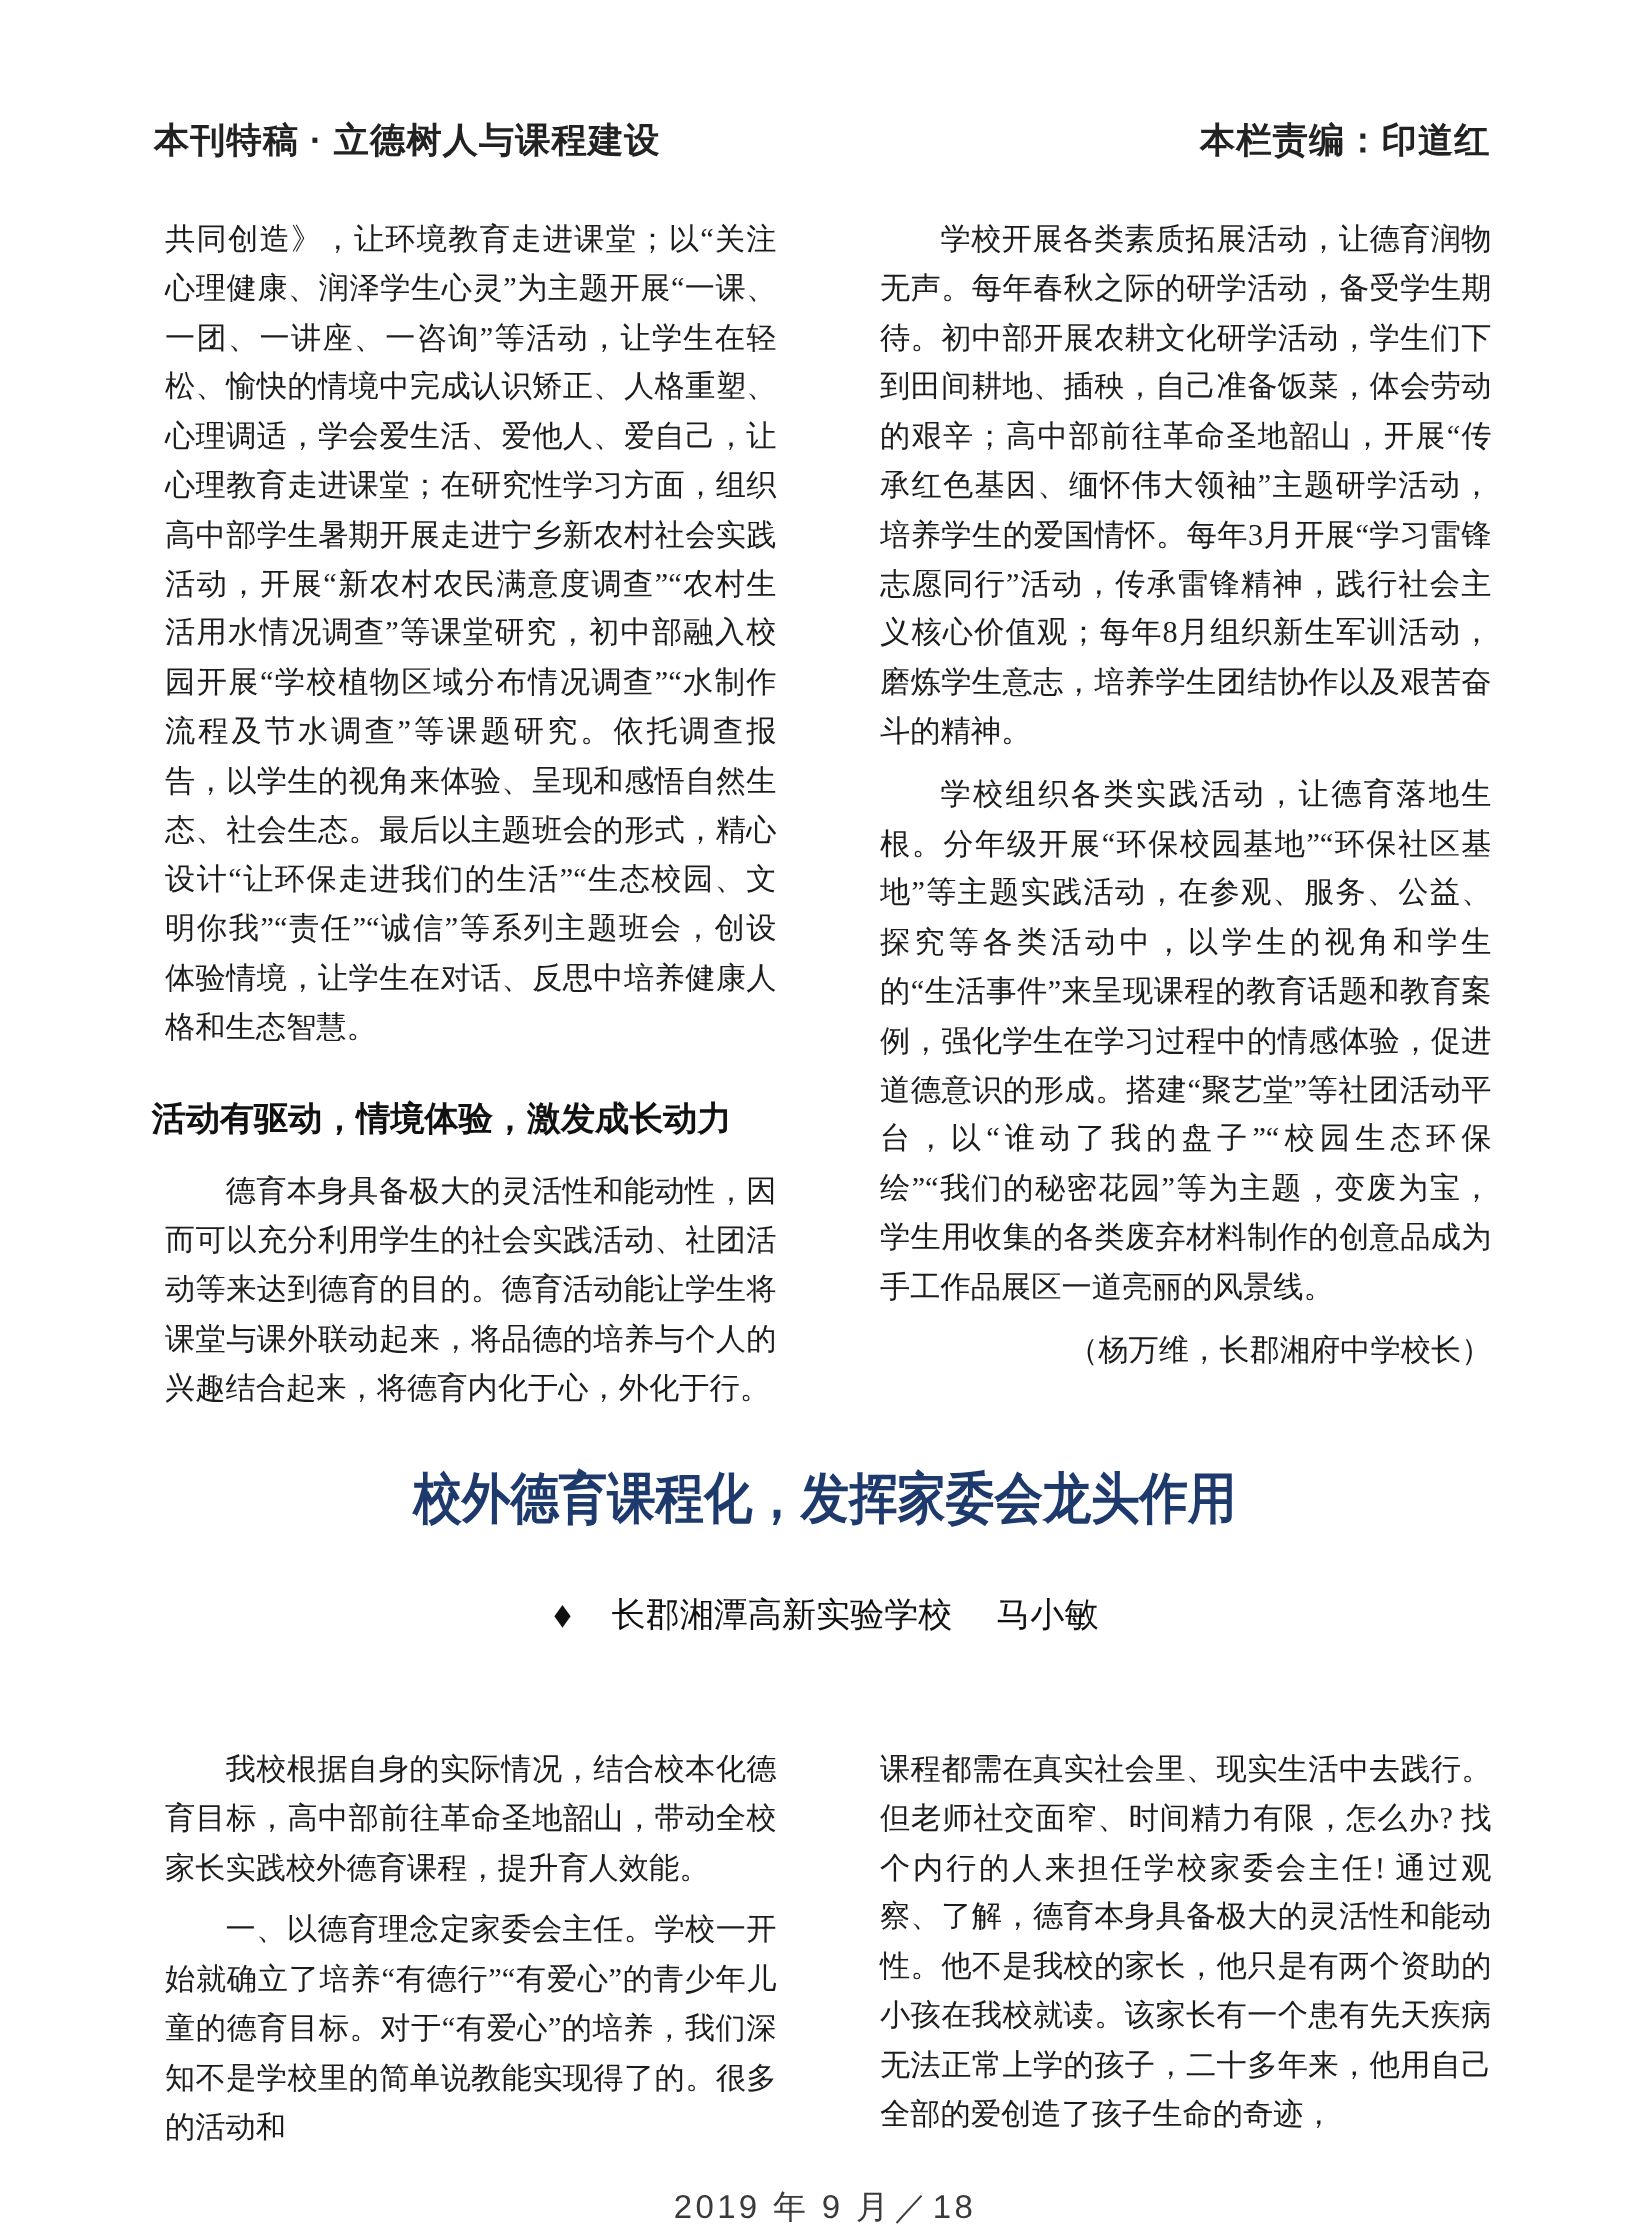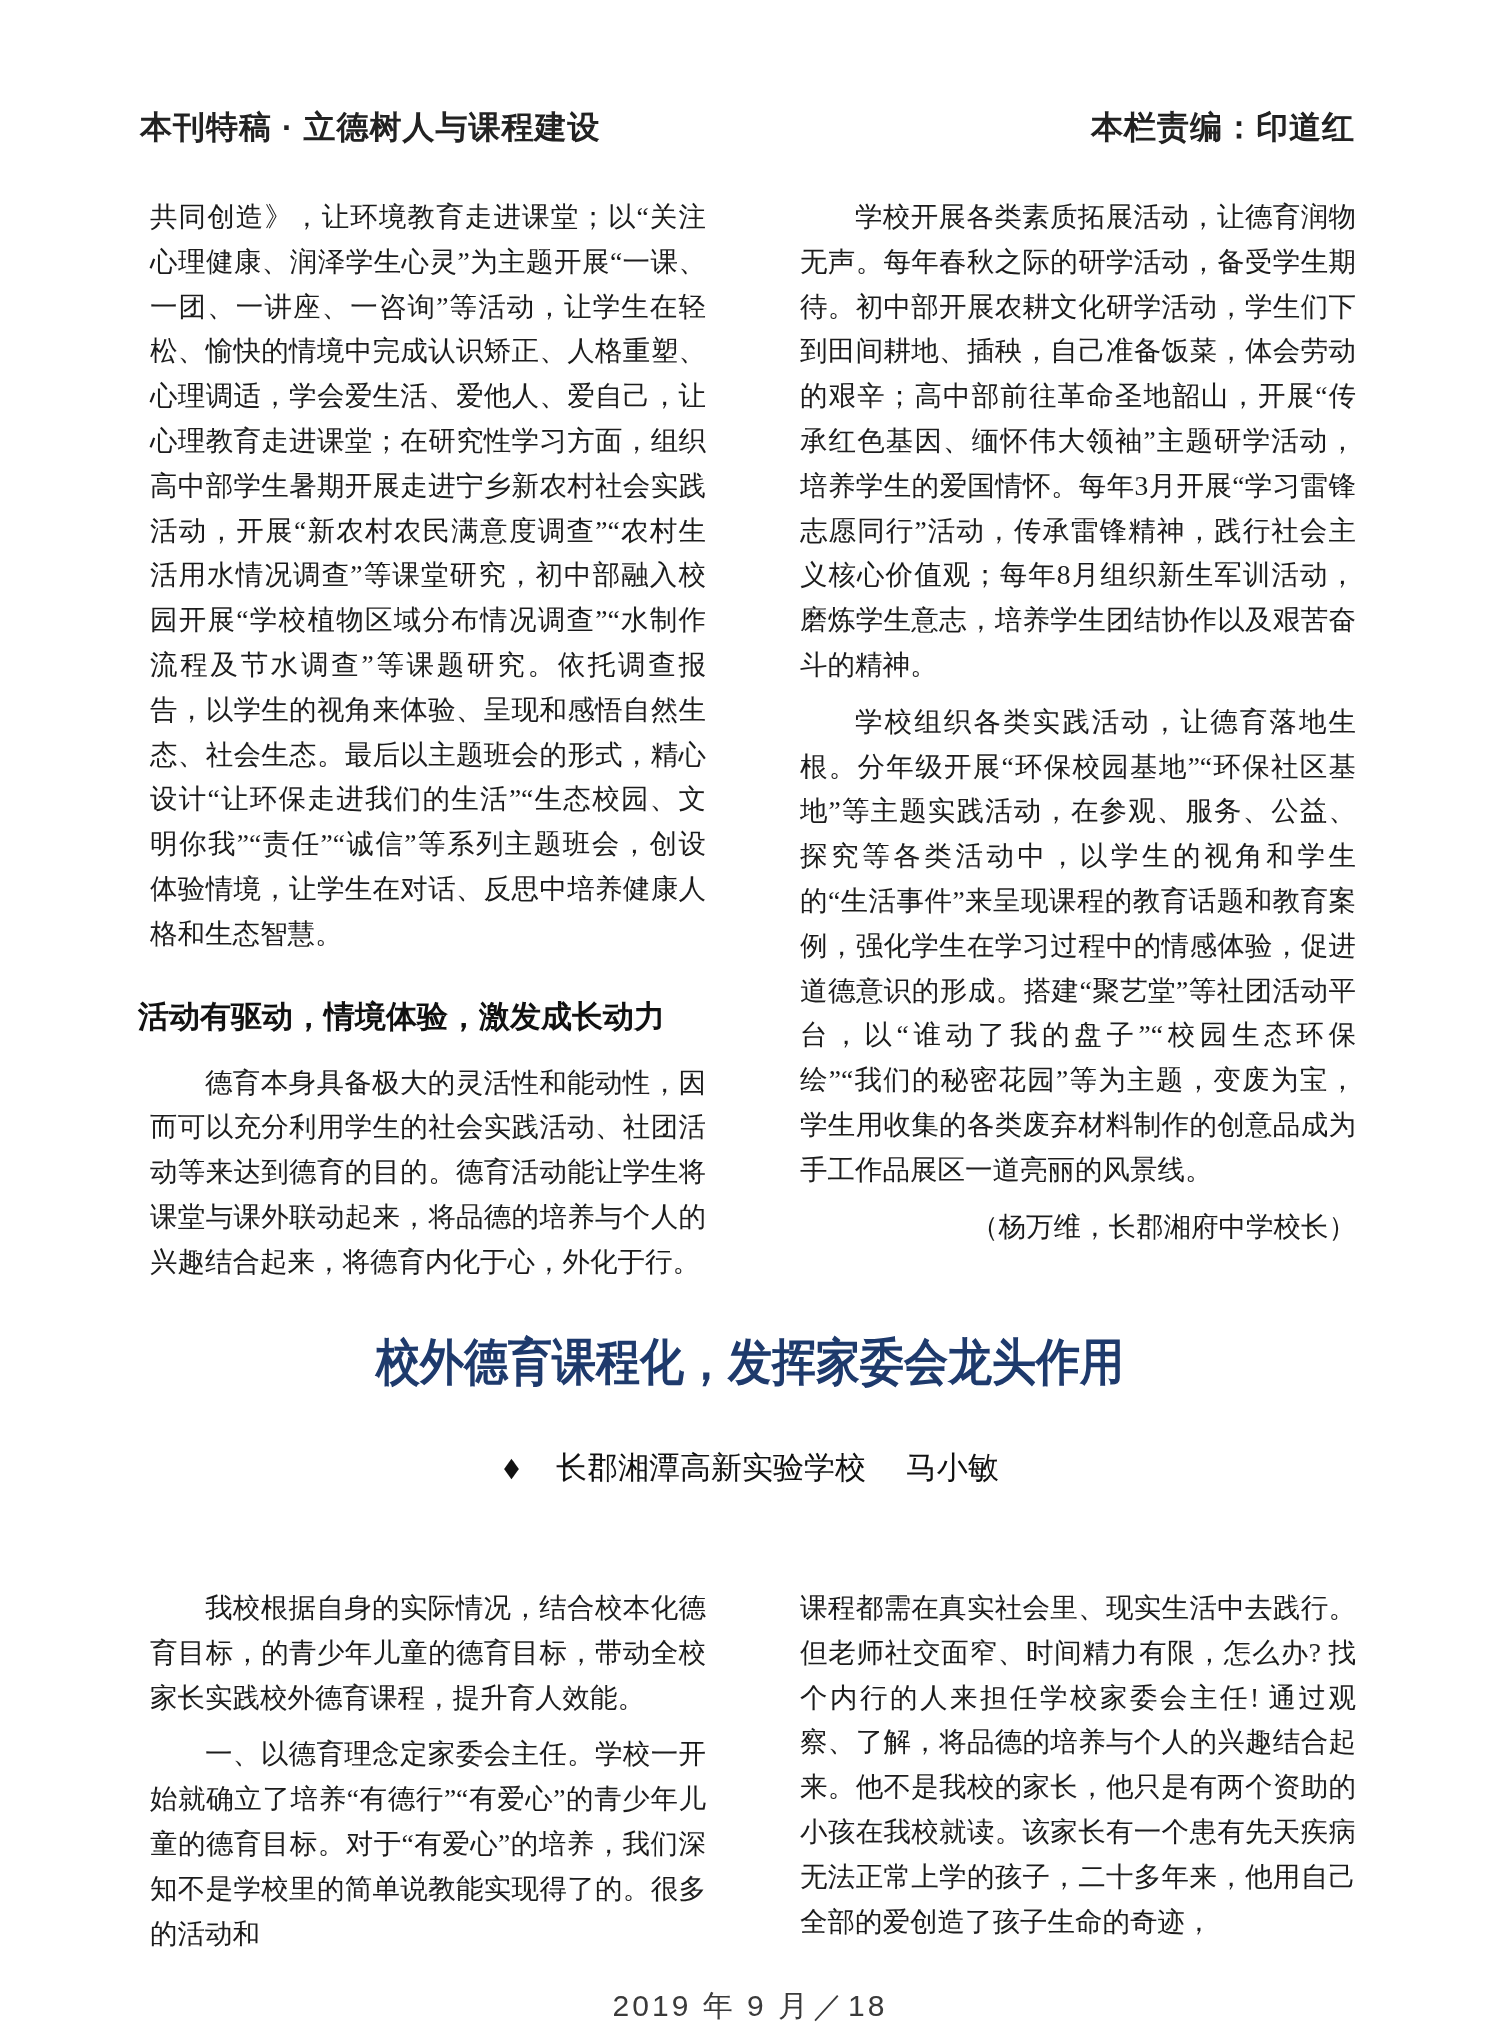--- a/index.html
+++ b/index.html
@@ -141,25 +141,25 @@
     <h1 class="article-title">校外德育课程化，发挥家委会龙头作用</h1>
   </div>
 
   <div class="byline">
     <span class="diamond">◆</span>
     <span class="school">长郡湘潭高新实验学校</span>
     <span class="author">马小敏</span>
   </div>
 
   <div class="col col-bot-left">
-    <p class="indent">我校根据自身的实际情况，结合校本化德育目标，的青少年儿童的德育目标，带动全校家长实践校外德育课程，提升育人效能。</p>
+    <p class="indent">我校根据自身的实际情况，结合校本化德育目标，高中部前往革命圣地韶山，带动全校家长实践校外德育课程，提升育人效能。</p>
     <p class="indent">一、以德育理念定家委会主任。学校一开始就确立了培养“有德行”“有爱心”的青少年儿童的德育目标。对于“有爱心”的培养，我们深知不是学校里的简单说教能实现得了的。很多的活动和</p>
   </div>
 
   <div class="col col-bot-right">
-    <p>课程都需在真实社会里、现实生活中去践行。但老师社交面窄、时间精力有限，怎么办? 找个内行的人来担任学校家委会主任! 通过观察、了解，将品德的培养与个人的兴趣结合起来。他不是我校的家长，他只是有两个资助的小孩在我校就读。该家长有一个患有先天疾病无法正常上学的孩子，二十多年来，他用自己全部的爱创造了孩子生命的奇迹，</p>
+    <p>课程都需在真实社会里、现实生活中去践行。但老师社交面窄、时间精力有限，怎么办? 找个内行的人来担任学校家委会主任! 通过观察、了解，德育本身具备极大的灵活性和能动性。他不是我校的家长，他只是有两个资助的小孩在我校就读。该家长有一个患有先天疾病无法正常上学的孩子，二十多年来，他用自己全部的爱创造了孩子生命的奇迹，</p>
   </div>
 
   <div class="footer">
     <span>2019 年 9 月</span><span class="sep">／</span><span>18</span>
   </div>
 
 </div>
 
 </body></html>

